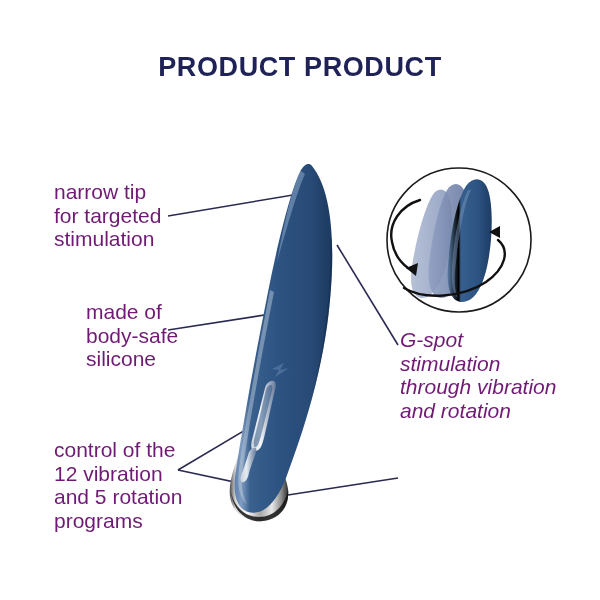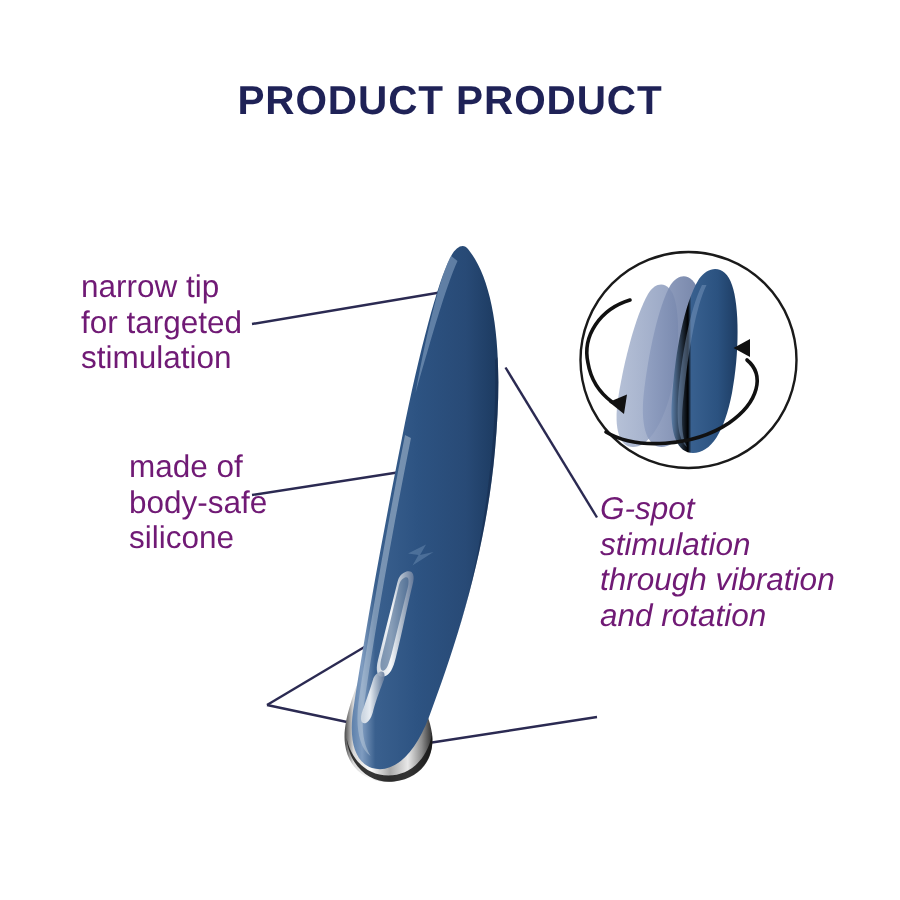--- a/index.html
+++ b/index.html
@@ -200,20 +200,24 @@
   </svg>
 
   <div class="callout" id="callout-narrow-tip">narrow tip
 for targeted
 stimulation</div>
 
   <div class="callout" id="callout-silicone">made of
 body-safe
 silicone</div>
 
+  <div class="callout" id="callout-controls">control of the
+12 vibration
+and 5 rotation
+programs</div>
 
   <div class="callout" id="callout-gspot">G-spot
 stimulation
 through vibration
 and rotation</div>
 
 
 </div>
 
 </body></html>

